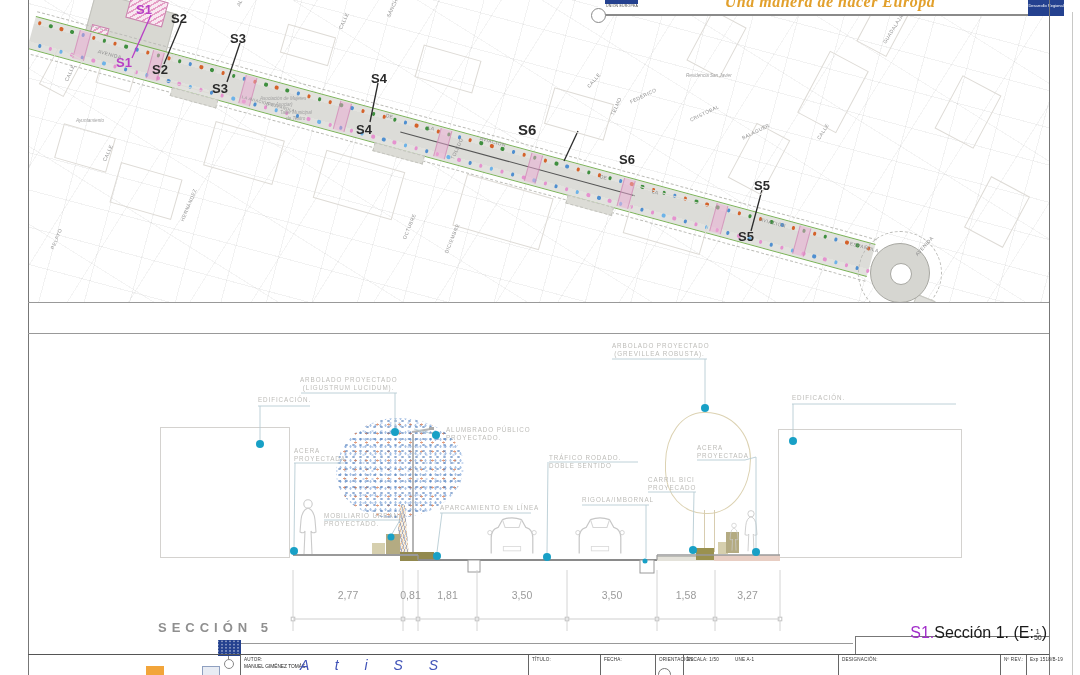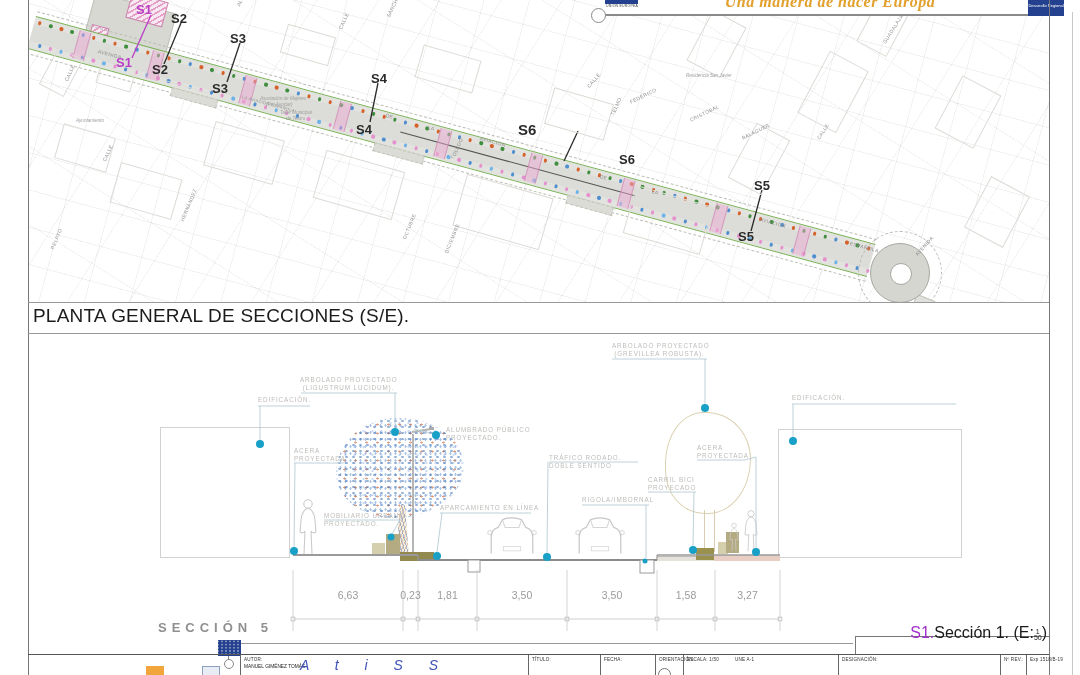--- a/index.html
+++ b/index.html
@@ -367,21 +367,20 @@
     <span>Desarrollo</span>
     <span>Regional</span>
   </div>
 
   <div class="vl" style="left:28px;top:0;width:1.4px;height:675px"></div>
   <div class="vl" style="left:1049px;top:0;width:1.4px;height:675px"></div>
   <div class="vl" style="left:1072px;top:12px;width:1px;height:663px;background:#c8c8c6"></div>
   <div class="hl" style="left:28px;top:302px;width:1021px;height:1px;background:#999"></div>
   <div class="hl" style="left:28px;top:333px;width:1021px;height:1px;background:#999"></div>
 
-  <div class="main-title">PLANTA GENERAL DE SECCIONES (S/E).</div>
 
   <div class="section" id="section">
     <div class="bldg" style="left:132px;top:94px;width:128px;height:129px"></div>
     <div class="bldg" style="left:750px;top:96px;width:182px;height:127px"></div>
     <div class="tree1"></div>
     <div class="trunk1"></div>
     <div class="tree2"></div>
     <div class="trunk2"></div>
     <div class="lamp"></div>
     <div class="lamp-arm"></div>
@@ -522,22 +521,22 @@
         <span>ACERA</span>
         <span>PROYECTADA</span>
       </div>
       <div class="co" style="left: 584px; top: 9px; width: 95px; text-align: center;">
         <span>ARBOLADO PROYECTADO</span>
         <span>(GREVILLEA ROBUSTA).</span>
       </div>
       <div class="co" style="left: 764px; top: 61px;">
         <span>EDIFICACIÓN.</span>
       </div>
-      <span class="dimt" style="left: 300px; top: 256px;">6,63</span>
-      <span class="dimt" style="left: 362.5px; top: 256px;">0,23</span>
+      <span class="dimt" style="left: 300px; top: 256px;">2,77</span>
+      <span class="dimt" style="left: 362.5px; top: 256px;">0,81</span>
       <span class="dimt" style="left: 399.5px; top: 256px;">1,81</span>
       <span class="dimt" style="left: 474px; top: 256px;">3,50</span>
       <span class="dimt" style="left: 564px; top: 256px;">3,50</span>
       <span class="dimt" style="left: 638px; top: 256px;">1,58</span>
       <span class="dimt" style="left: 699.5px; top: 256px;">3,27</span>
     </div>
 
   <div class="secname">SECCIÓN 5</div>
 
   <div class="hl" style="left:855px;top:636px;width:194px;height:1.2px"></div>

